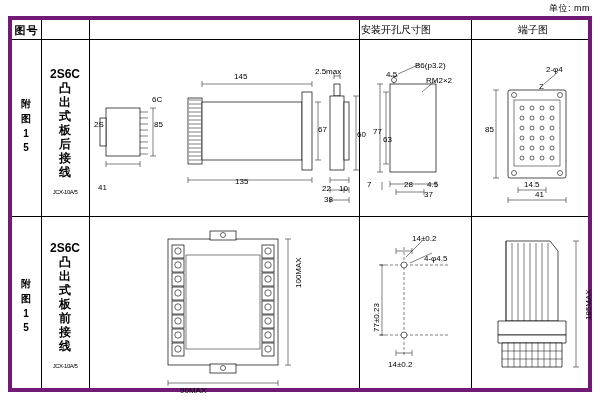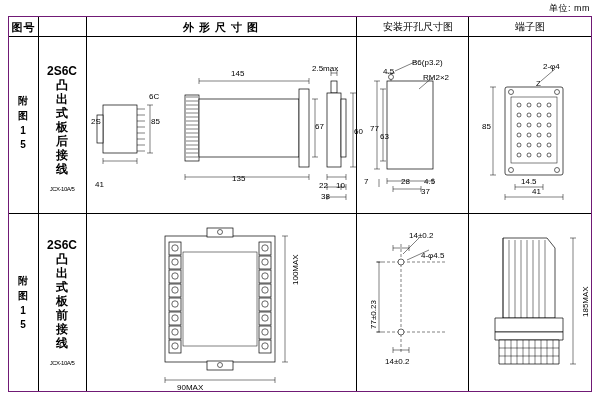--- a/index.html
+++ b/index.html
@@ -14,21 +14,21 @@
   .unit{
     position:absolute;
     right:10px;top:2px;
     font-size:9px;
     letter-spacing:0.5px;
   }
   .table{
     position:absolute;
     left:8px;top:16px;
     width:584px;height:376px;
-    border:1px solid #701a75;
+    border:4px solid #701a75;
     box-sizing:border-box;
   }
   
   .vline{position:absolute;top:0;bottom:0;width:1px;background:#000;}
   .hline{position:absolute;left:0;right:0;height:1px;background:#000;}
 
   .hdr{
     position:absolute;
     top:0;height:20px;
     display:flex;align-items:center;justify-content:center;
@@ -83,22 +83,21 @@
   <div class="hline" style="top:19px;"></div>
 
   <div class="hline" style="top:196px;"></div>
 
   <div class="vline" style="left:29px;"></div>
   <div class="vline" style="left:77px;"></div>
   <div class="vline" style="left:347px;"></div>
   <div class="vline" style="left:459px;"></div>
 
   <div class="hdr" style="left:0;width:29px;">图号</div>
-  <div class="hdr" style="left:77px;width:270px;">外 形 尺 寸 图</div>
-  <div class="hdr" style="left:353px;width:112px;font-weight:normal;font-size:10px;letter-spacing:0;">安装开孔尺寸图</div>
+  <div class="hdr" style="left:328px;width:112px;font-weight:normal;font-size:10px;letter-spacing:0;">安装开孔尺寸图</div>
   <div class="hdr" style="left:459px;width:124px;font-weight:normal;font-size:10px;letter-spacing:0;">端子图</div>
 
   <div class="rowlabel" style="left:1px;top:78px;">附</div>
   <div class="rowlabel" style="left:1px;top:93px;">图</div>
   <div class="rowlabel" style="left:1px;top:108px;">1</div>
   <div class="rowlabel" style="left:1px;top:122px;">5</div>
 
   <div class="structtxt" style="left:30px;top:48px;">2S6C</div>
   <div class="structtxt" style="left:30px;top:62px;">凸</div>
   <div class="structtxt" style="left:30px;top:76px;">出</div>

